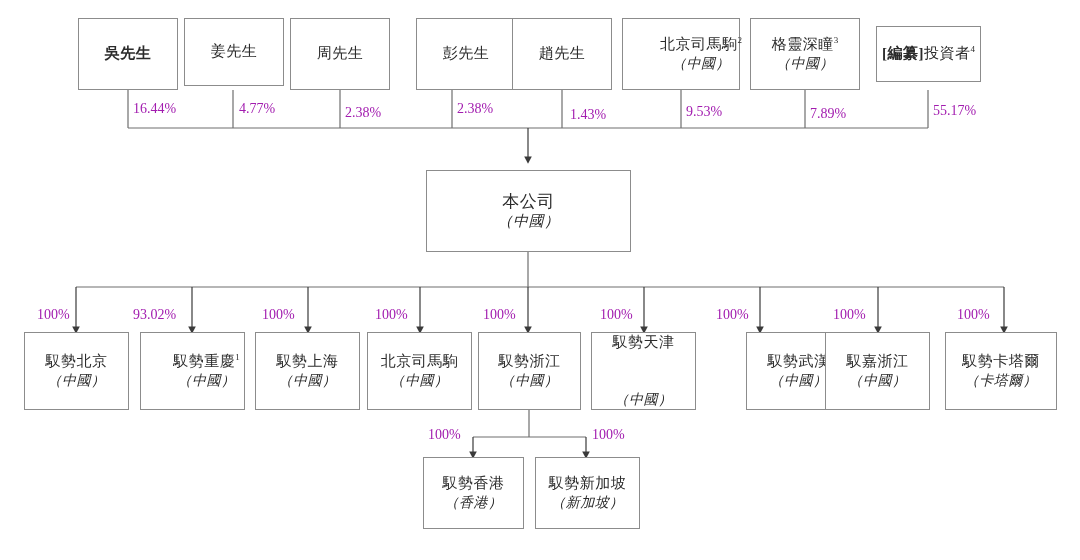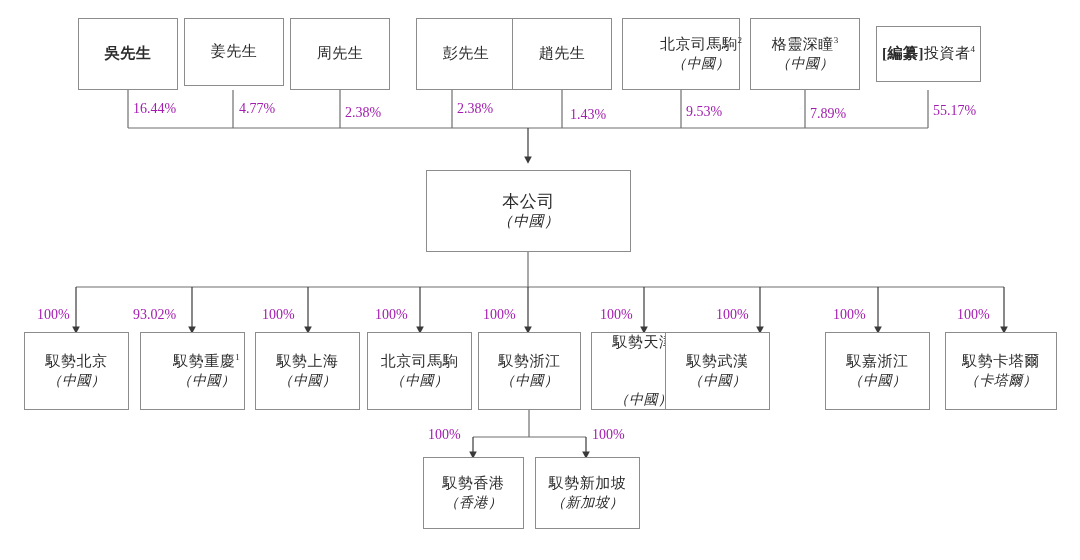--- a/index.html
+++ b/index.html
@@ -159,21 +159,21 @@
     <div class="loc">（中國）</div>
   </div>
   <div class="node" style="left:478px;top:332px;width:103px;height:78px;">
     <div class="nm">馭勢浙江</div>
     <div class="loc">（中國）</div>
   </div>
   <div class="node" style="left:591px;top:332px;width:105px;height:78px;justify-content:space-between;">
     <div class="nm">馭勢天津</div>
     <div class="loc">（中國）</div>
   </div>
-  <div class="node" style="left:665px;top:332px;width:105px;height:78px;">
+  <div class="node" style="left:746px;top:332px;width:105px;height:78px;">
     <div class="nm">馭勢武漢</div>
     <div class="loc">（中國）</div>
   </div>
   <div class="node" style="left:825px;top:332px;width:105px;height:78px;">
     <div class="nm">馭嘉浙江</div>
     <div class="loc">（中國）</div>
   </div>
   <div class="node" style="left:945px;top:332px;width:112px;height:78px;">
     <div class="nm">馭勢卡塔爾</div>
     <div class="loc">（卡塔爾）</div>

